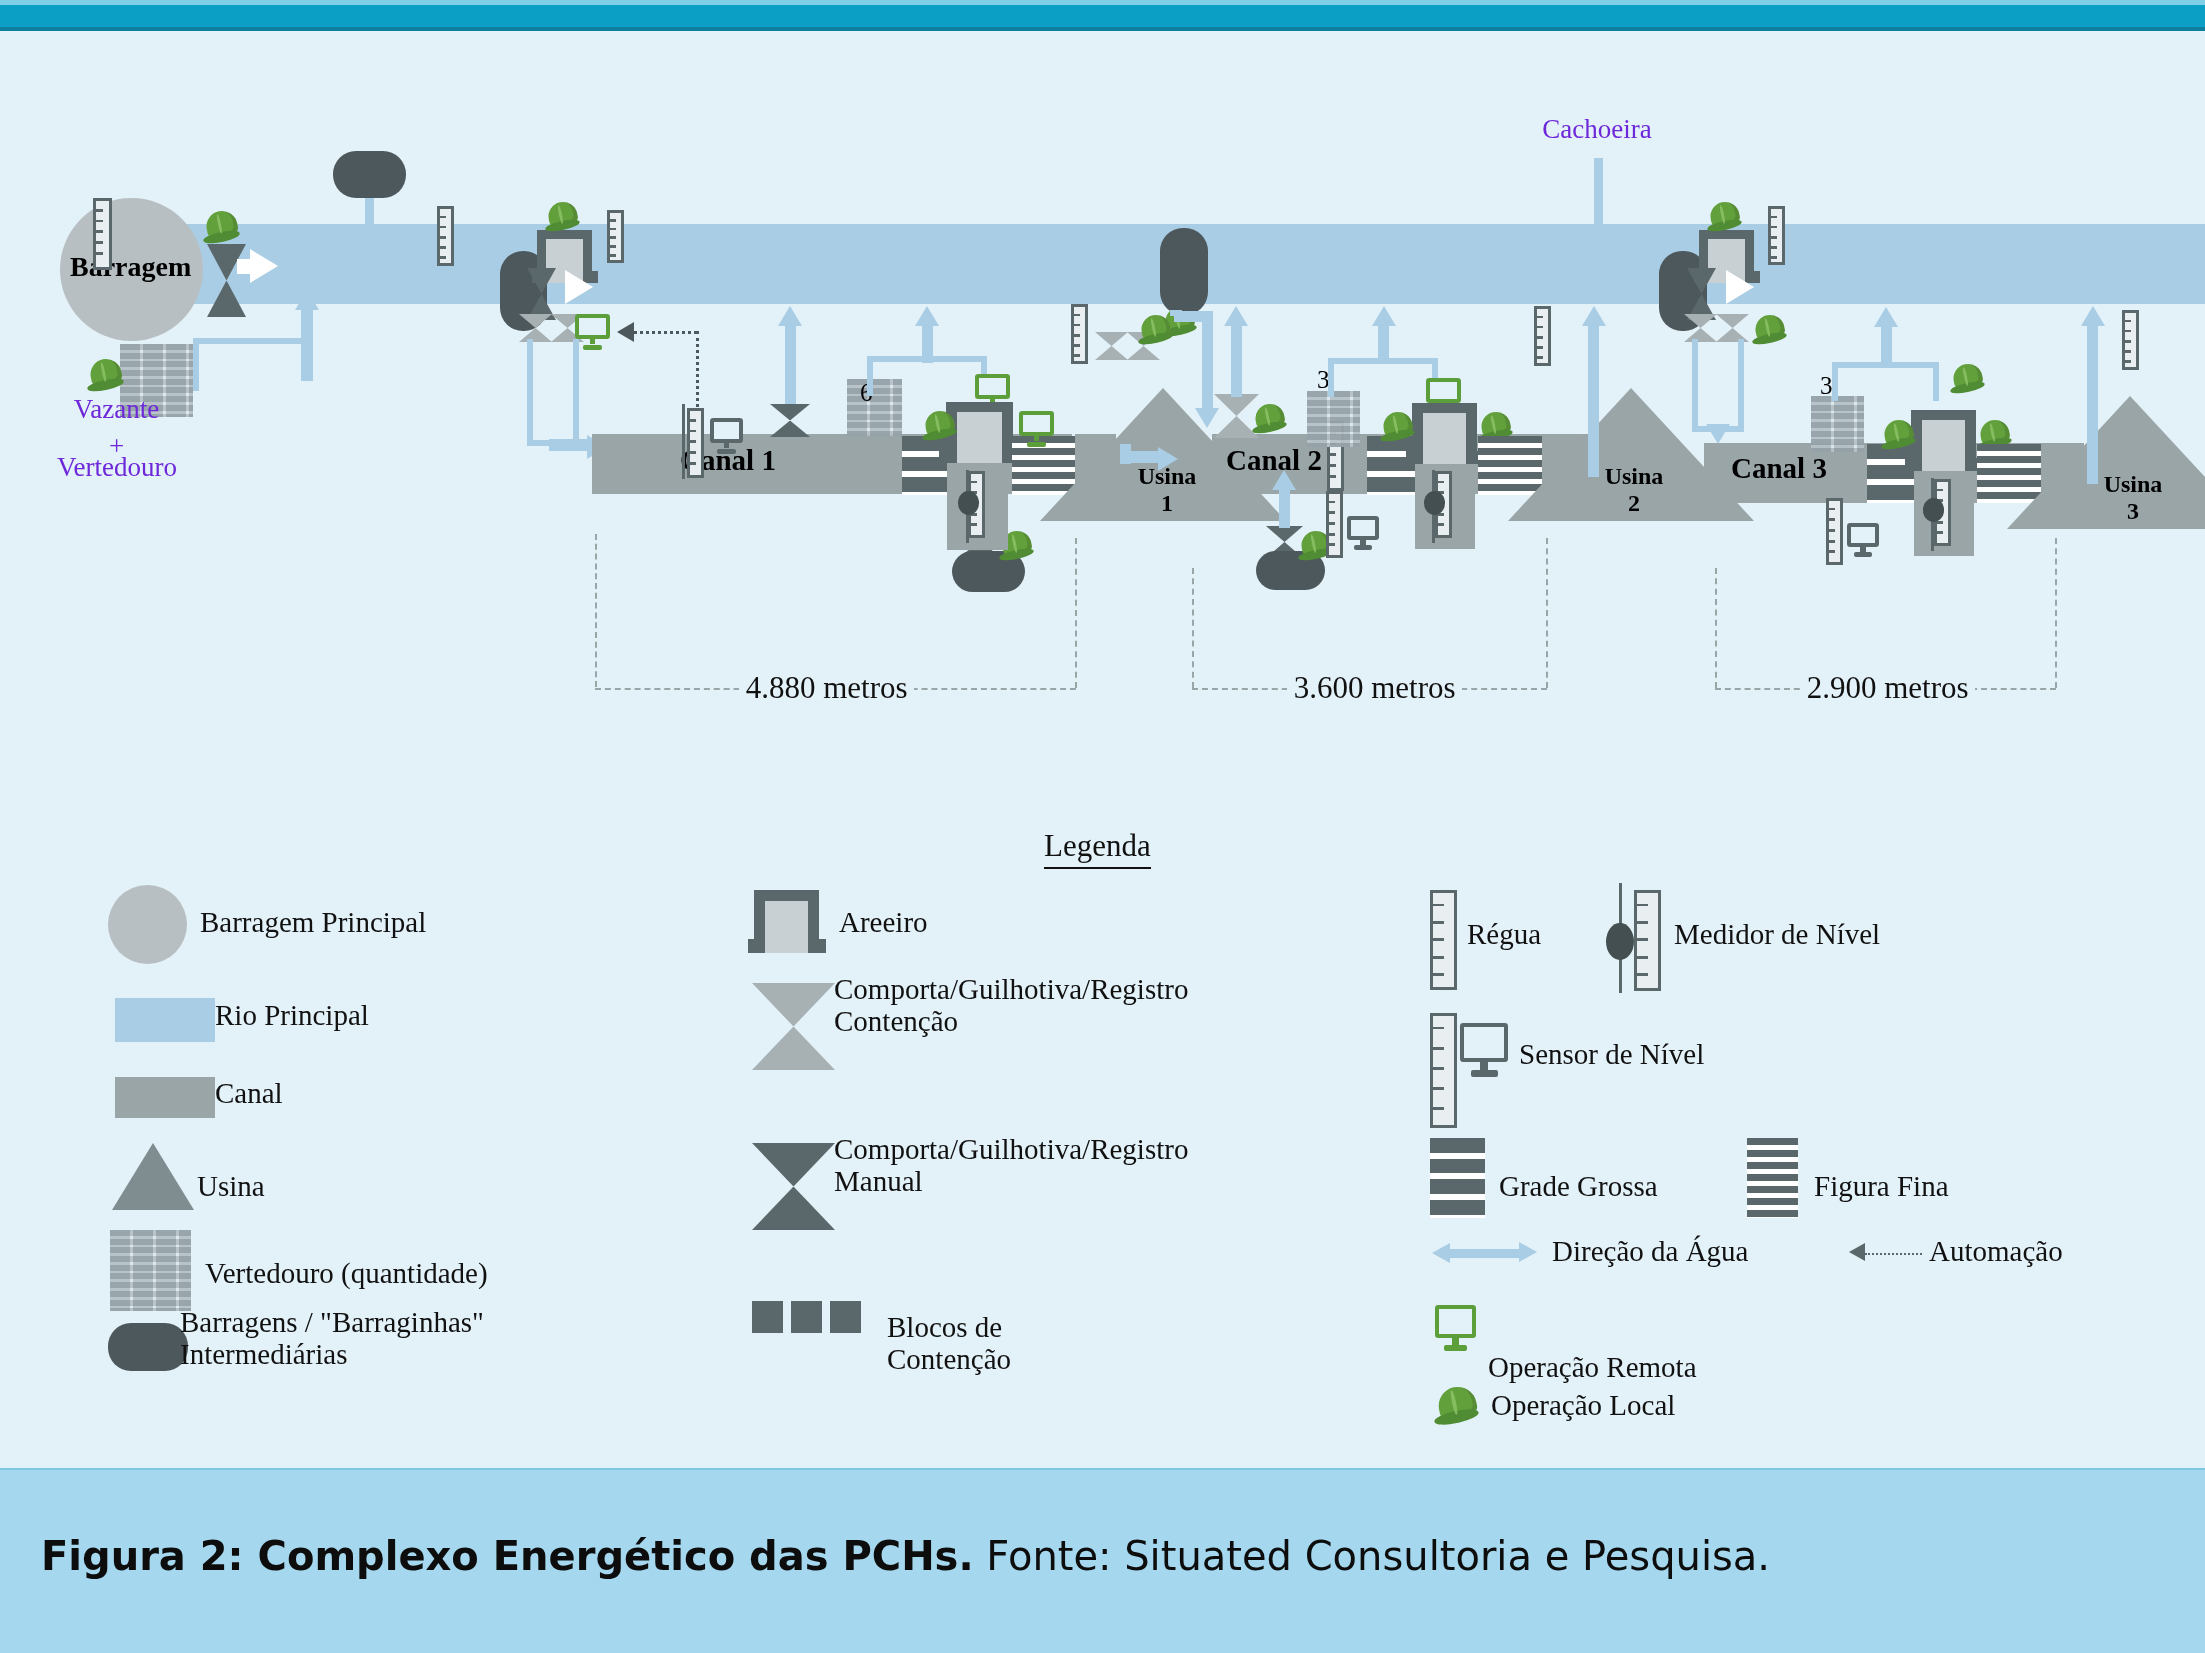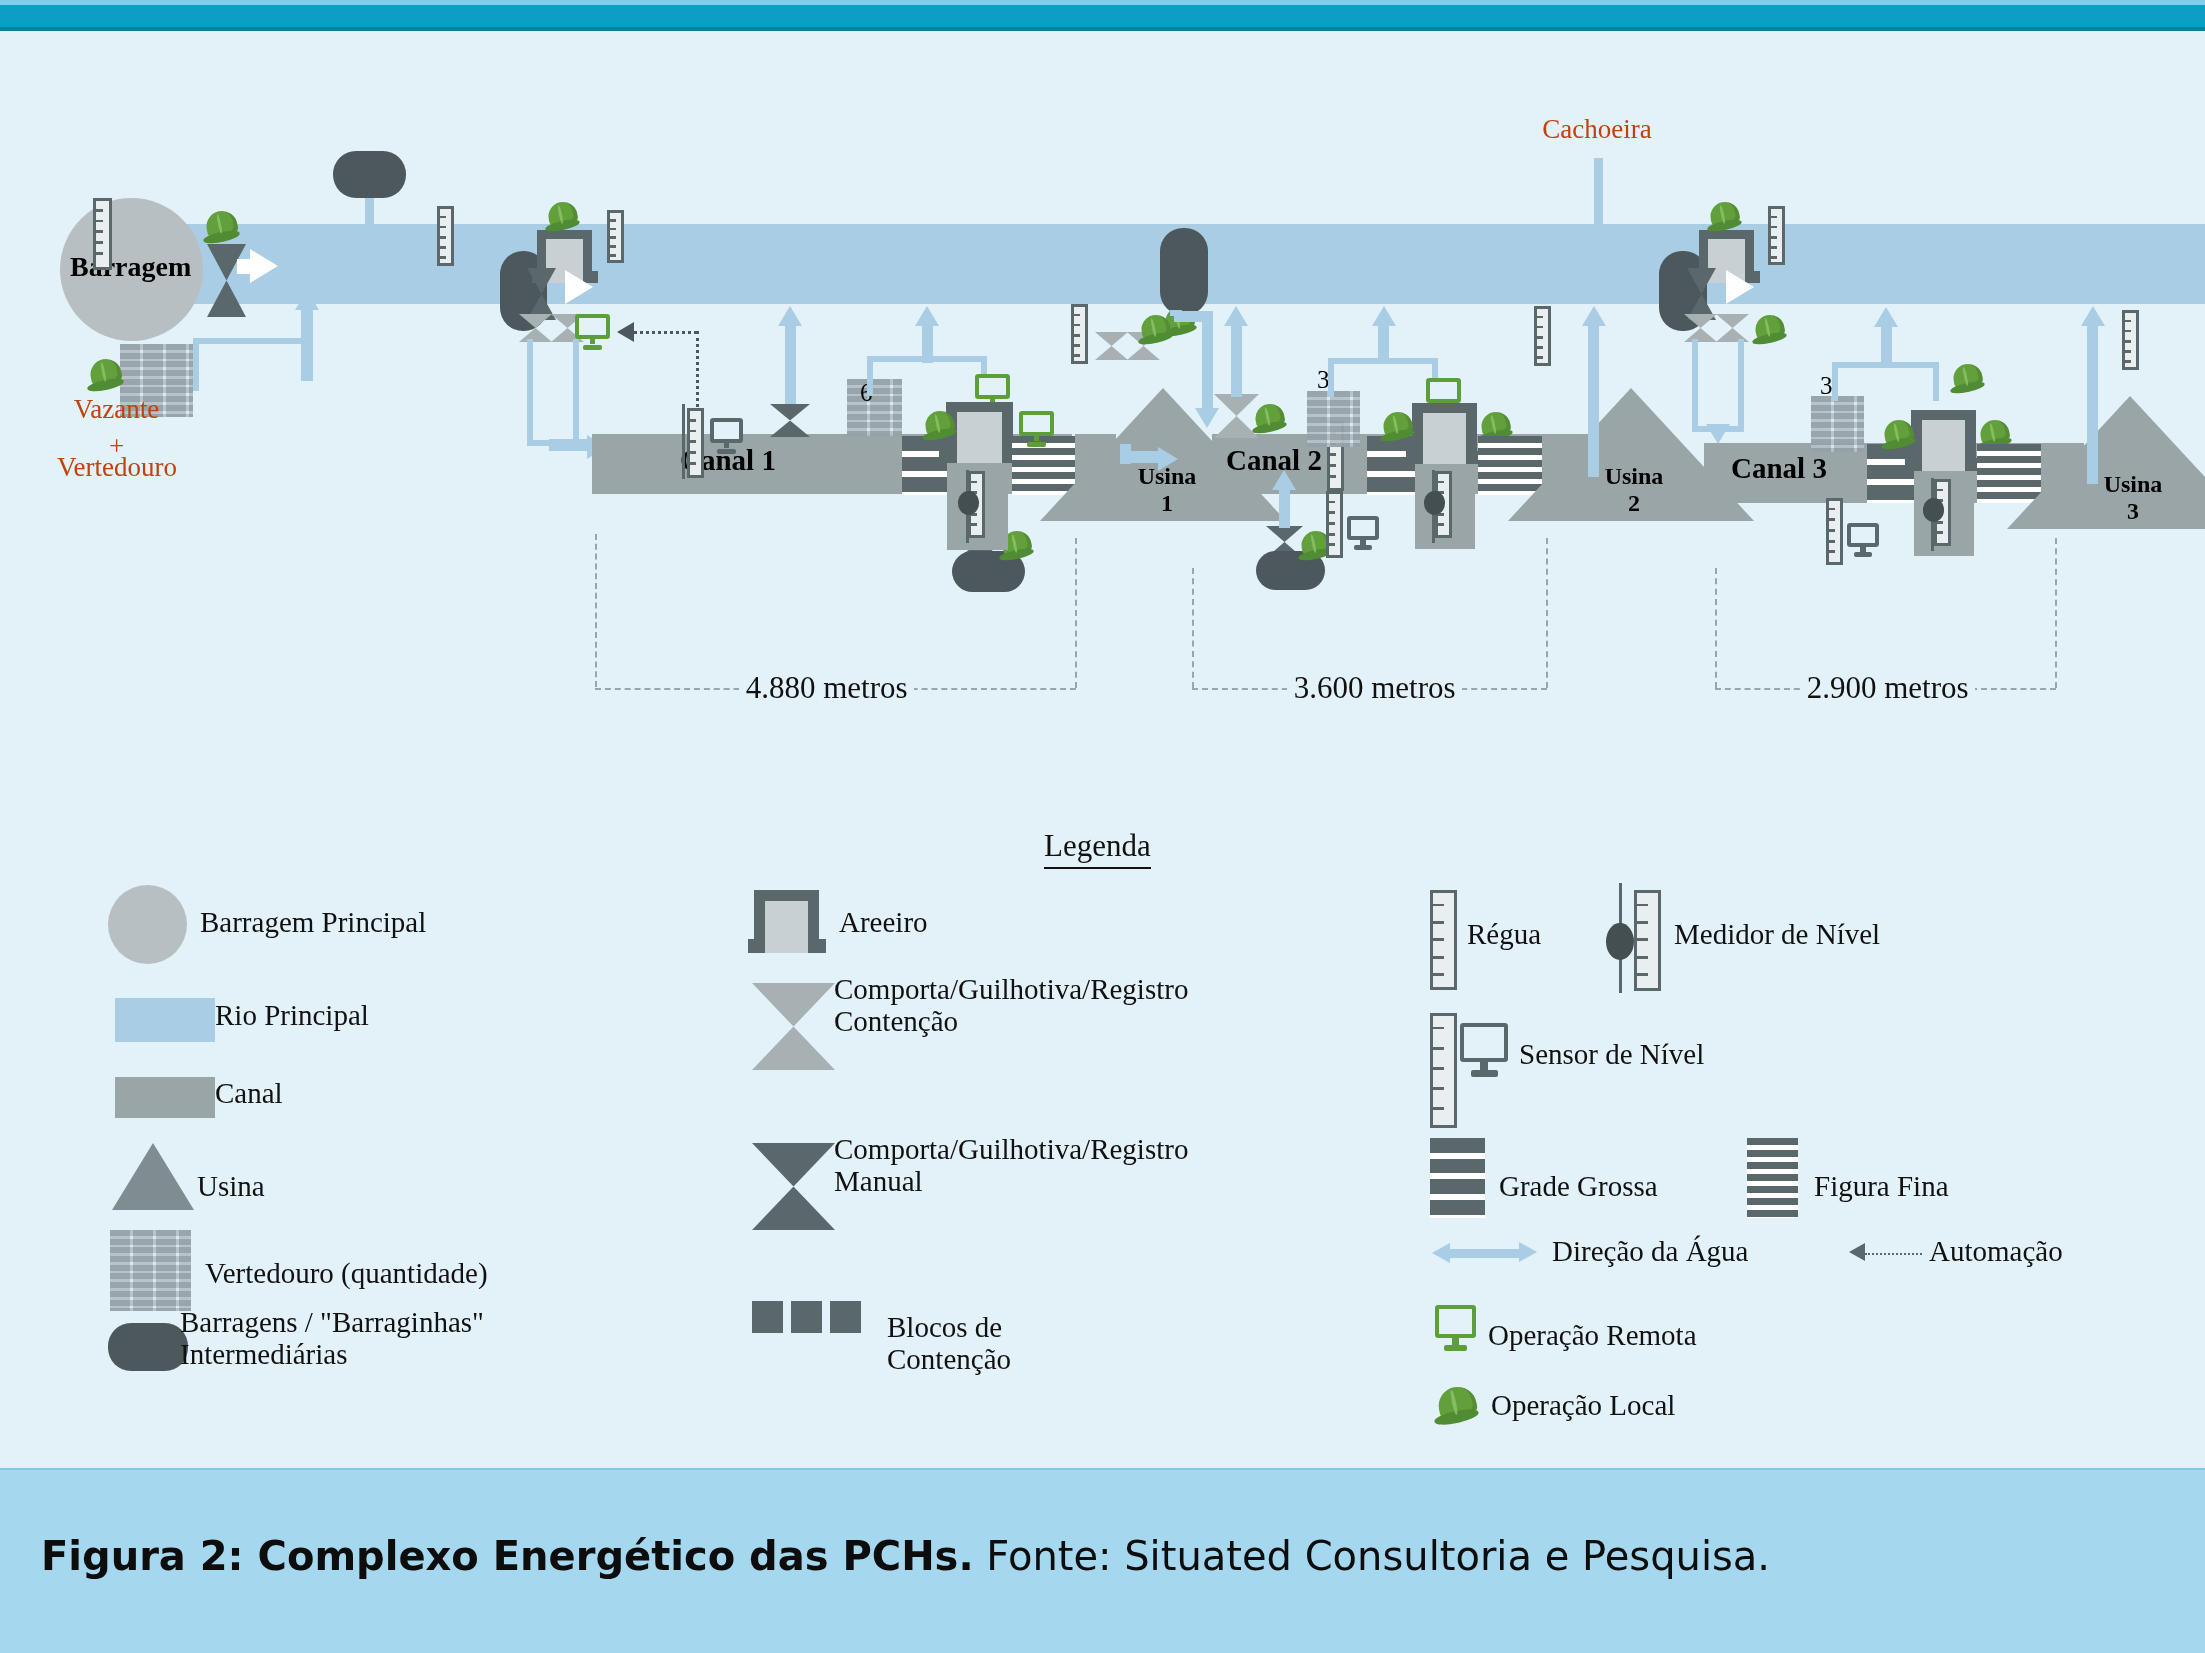--- a/index.html
+++ b/index.html
@@ -21,21 +21,21 @@
   .caption b{font-weight:bold;}
 
   
   .river{position:absolute;background:#a9cde4;}
   .canal{position:absolute;background:#9aa5a8;}
   .dam-circle{position:absolute;border-radius:50%;background:#b8bfc2;}
   .mini-dam{position:absolute;background:#4d585c;border-radius:23px;}
   .usina{position:absolute;width:0;height:0;border-left:123px solid transparent;border-right:123px solid transparent;border-bottom:133px solid #9aa5a8;}
   .usina-lbl{position:absolute;text-align:center;font-weight:bold;font-size:24px;line-height:1.12;color:#000;}
   .canal-lbl{position:absolute;font-weight:bold;font-size:29px;color:#000;}
-  .plain-lbl{position:absolute;font-size:27px;color:#c2410c;text-align:center;}
+  .plain-lbl{position:absolute;font-size:27px;color:#6d28d9;text-align:center;}
   .num-lbl{position:absolute;font-size:25px;color:#000;font-weight:500;}
   .dim-lbl{position:absolute;font-size:31px;color:#111;background:#e3f1f8;padding:0 6.7px;}
 
   
   .ruler{position:absolute;background:#e9eef0;border:3.3px solid #5a676b;box-sizing:border-box;}
   .ruler i{position:absolute;left:0;height:2.7px;background:#5a676b;width:52%;}
 
   
   .rod{position:absolute;background:#5a676b;width:3.3px;}
   .dot{position:absolute;border-radius:50%;background:#444f52;}
@@ -665,21 +665,21 @@
 
     <div class="dtri" style="left:1849px;top:1212px;border-top:9.3px solid transparent;border-bottom:9.3px solid transparent;border-right:16px solid #5a676b;"></div>
     <div class="dashlineH" style="left:1865px;top:1222px;width:57px;border-top:2.7px dotted #5a676b;"></div>
     <div class="lg-txt" style="position:absolute;left:1929px;top:1204px;">Automação</div>
 
     <div class="mon" style="left:1435px;top:1274px;width:41px;height:48px;">
       <div class="scr" style="width:41px;height:33px;"></div>
         <div class="neck" style="left:17.3px;top:33px;width:6.7px;height:6.7px;"></div>
         <div class="base" style="left:9.3px;top:40px;width:23px;height:6px;"></div>
     </div>
-    <div class="lg-txt" style="position:absolute;left:1488px;top:1288px;">Operação Remota</div>
+    <div class="lg-txt" style="position:absolute;left:1488px;top:1320px;">Operação Remota</div>
 
     <div class="helmet" style="left:1434px;top:1354px;width:45px;height:40px;">
         <div class="cap"></div>
         <div class="brim"></div>
         <div class="rib"></div>
       </div>
     <div class="lg-txt" style="position:absolute;left:1491px;top:1358px;">Operação Local</div>
 
   </div>
 

